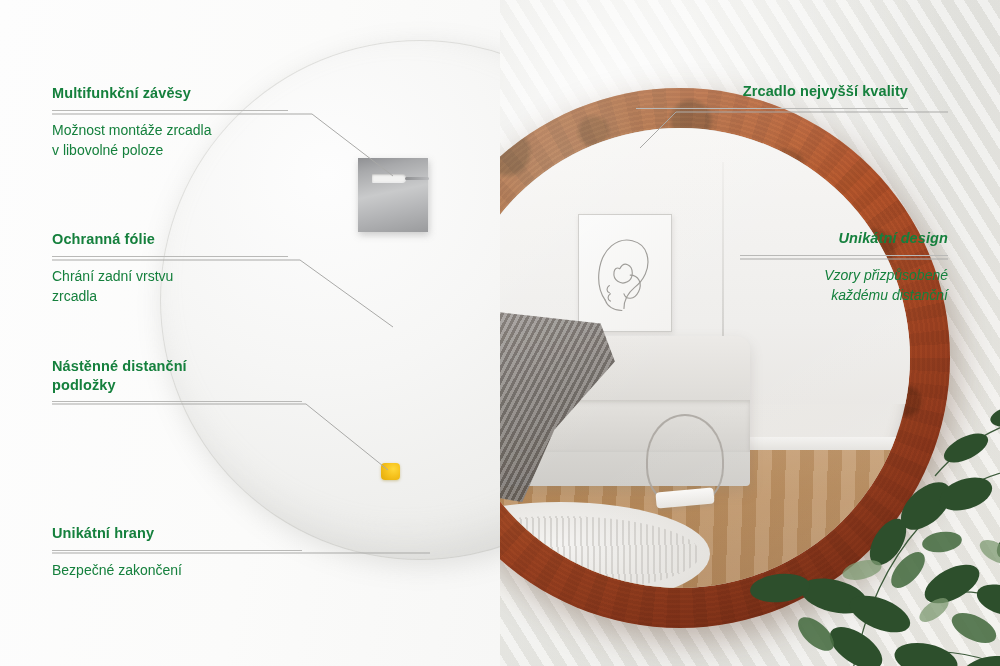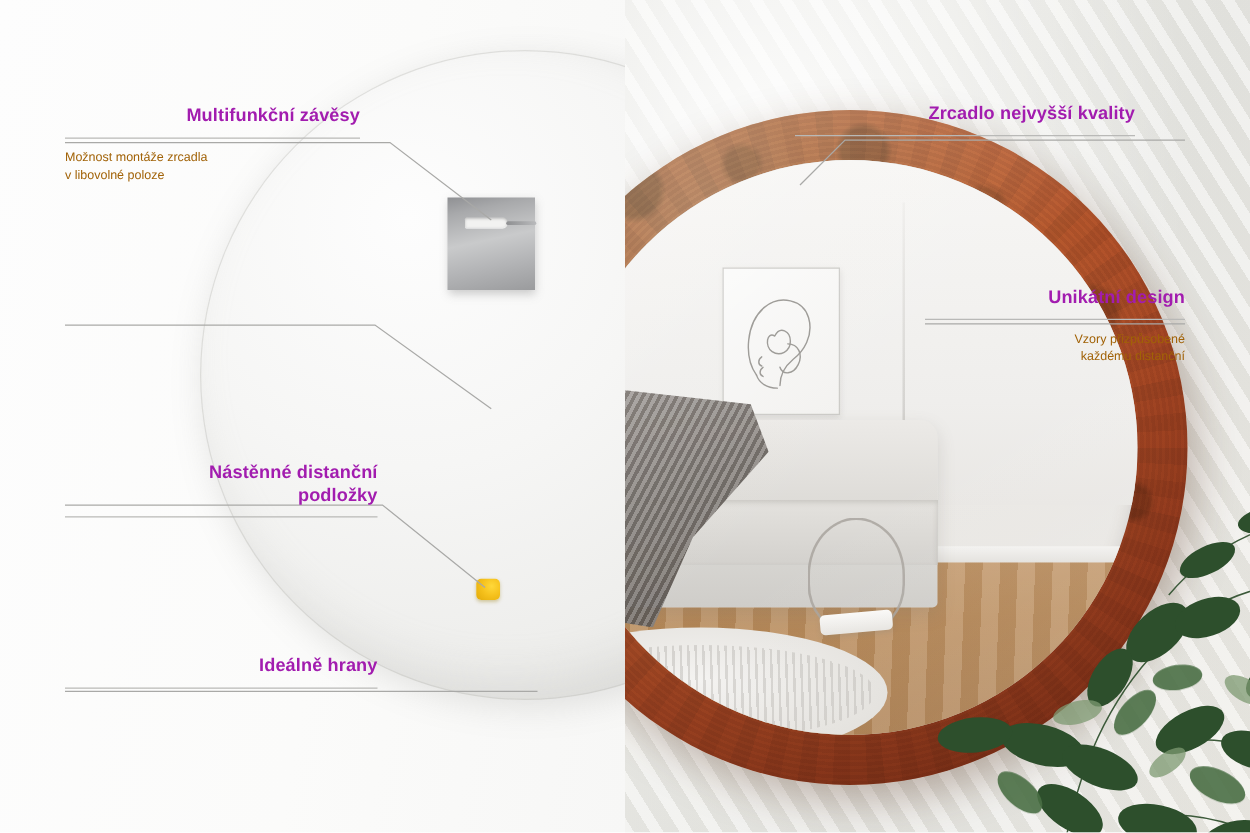--- a/index.html
+++ b/index.html
@@ -193,28 +193,28 @@
     pointer-events:none;
   }
 
   
   .foliage{ position:absolute; right:-30px; bottom:-20px; width:300px; height:330px; }
   .foliage svg{ width:100%; height:100%; display:block; }
 
   
   .callout{ position:absolute; }
   .callout h3{
-    font-size:14.5px; font-weight:bold; color:#a21caf; letter-spacing:.1px;
-    line-height:1.28; white-space:pre-line;text-align:right;
+    font-size:14.5px; font-weight:bold; color:#15803d; letter-spacing:.1px;
+    line-height:1.28; white-space:pre-line;
   }
   .callout .rule{
     height:1px; background:#b9b9b7; margin:7px 0 9px 0;
   }
   .callout p{
-    font-size:10px; color:#a16207; line-height:1.46; white-space:pre-line;
+    font-size:14px; color:#15803d; line-height:1.46; white-space:pre-line;
   }
   .callout.right{ text-align:right; }
 
   
   .leaders{ position:absolute; inset:0; width:1000px; height:666px; pointer-events:none; }
 </style>
 </head>
 <body>
 
 <div class="stage">
@@ -327,37 +327,44 @@
     </g>
   </svg>
 
   <div class="callout" style="left:52px; top:84px; width:236px;">
     <h3>Multifunkční závěsy</h3>
     <div class="rule"></div>
     <p>Možnost montáže zrcadla
 v libovolné poloze</p>
   </div>
 
-
-  <div class="callout" style="left:52px; top:369px; width:250px;">
+  <div class="callout" style="left:52px; top:230px; width:236px;">
+    <h3>Ochranná fólie</h3>
+    <div class="rule"></div>
+    <p>Chrání zadní vrstvu
+zrcadla</p>
+  </div>
+
+  <div class="callout" style="left:52px; top:357px; width:250px;">
     <h3>Nástěnné distanční
 podložky</h3>
     <div class="rule"></div>
   </div>
 
   <div class="callout" style="left:52px; top:524px; width:250px;">
-    <h3>Ideálně hrany</h3>
-    <div class="rule"></div>
+    <h3>Unikátní hrany</h3>
+    <div class="rule"></div>
+    <p>Bezpečné zakončení</p>
   </div>
 
   <div class="callout right" style="left:636px; top:82px; width:272px;">
     <h3>Zrcadlo nejvyšší kvality</h3>
     <div class="rule"></div>
   </div>
 
-  <div class="callout right" style="left:740px; top:229px; width:208px;">
+  <div class="callout right" style="left:740px; top:229px; width:208px;font-style:italic;">
     <h3>Unikátní design</h3>
     <div class="rule"></div>
     <p>Vzory přizpůsobené
 každému distanční</p>
   </div>
 
 </div>
 
 </body></html>

